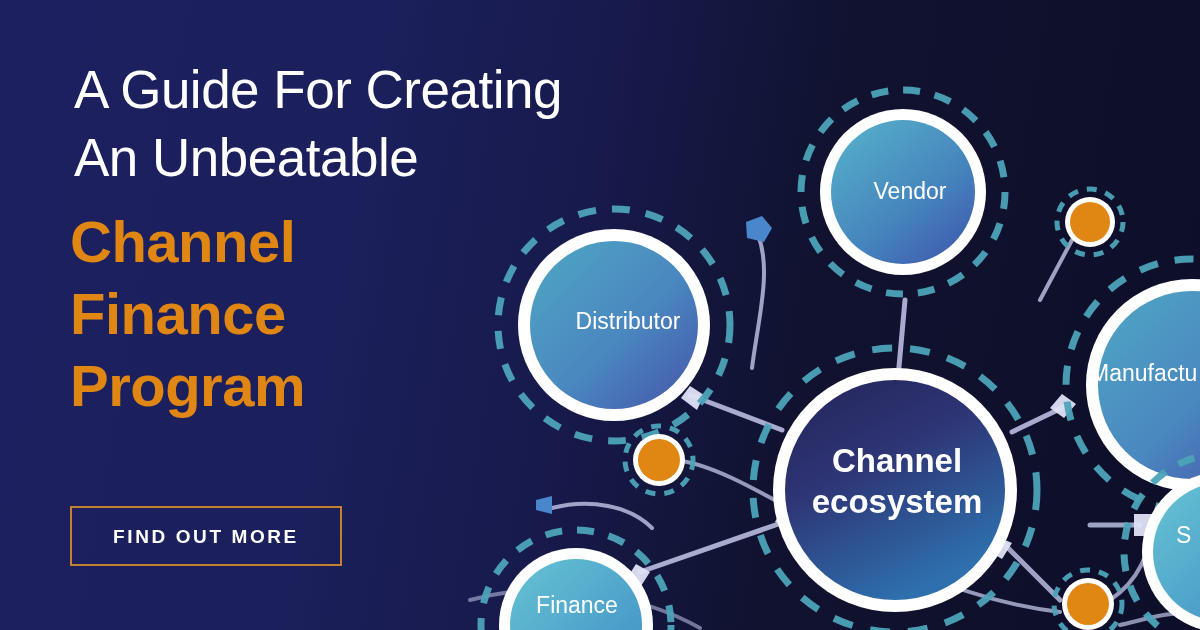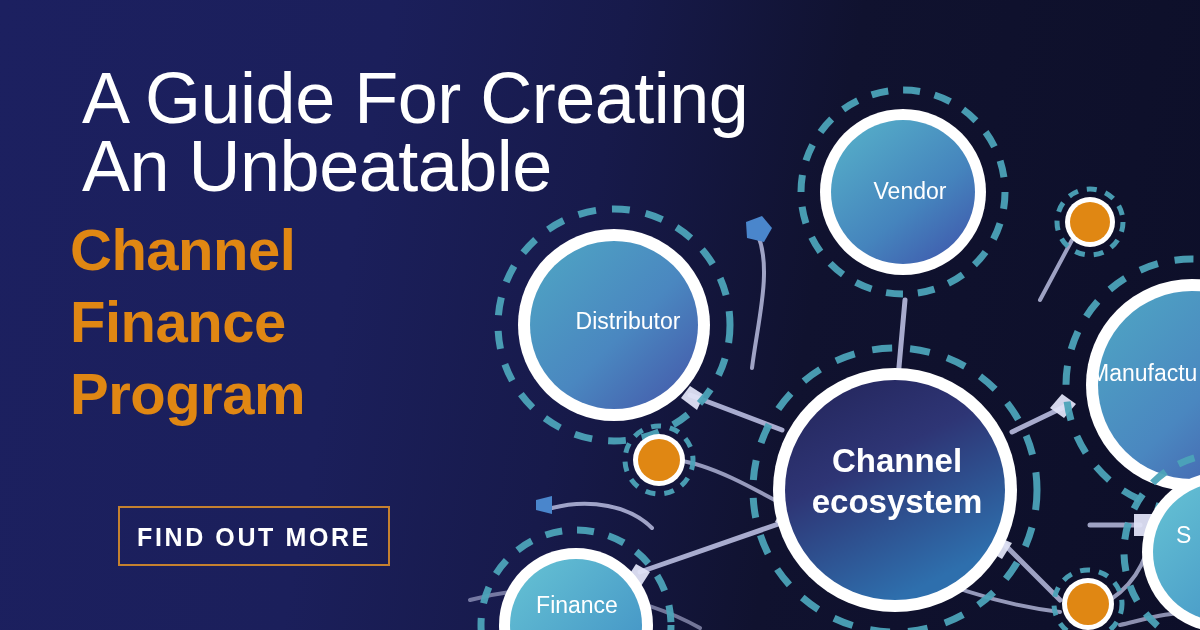--- a/index.html
+++ b/index.html
@@ -40,25 +40,25 @@
   
   .copy {
     position: absolute;
     left: 70px;
     top: 52px;
     width: 640px;
     z-index: 6;
   }
   .headline {
     color: #ffffff;
-    font-size: 72px;
+    font-size: 53px;
     line-height: 68px;
     font-weight: 400;
     letter-spacing: -0.5px;
-    margin: 12px;
+    margin: 4px;
     white-space: nowrap;
   }
   .headline-line { display: block; }
   .subhead {
     color: #e08713;
     font-size: 58px;
     line-height: 72px;
     font-weight: 700;
     letter-spacing: -0.5px;
     margin: 14px 0 0 0;
@@ -68,29 +68,28 @@
   .cta {
     position: absolute;
     left: 70px;
     top: 506px;
     width: 272px;
     height: 60px;
     box-sizing: border-box;
     border: 2px solid #c5812f;
     background: transparent;
     color: #ffffff;
-    font-size: 25px;
+    font-size: 19px;
     font-weight: 700;
     letter-spacing: 2.6px;
     text-align: center;
     line-height: 56px;
     cursor: pointer;
     z-index: 6;
     font-family: "Liberation Sans", sans-serif;
-    margin-left: 48px;
   }
 
   
   .node-label {
     position: absolute;
     color: #ffffff;
     font-weight: 400;
     text-align: center;
     pointer-events: none;
     z-index: 5;

